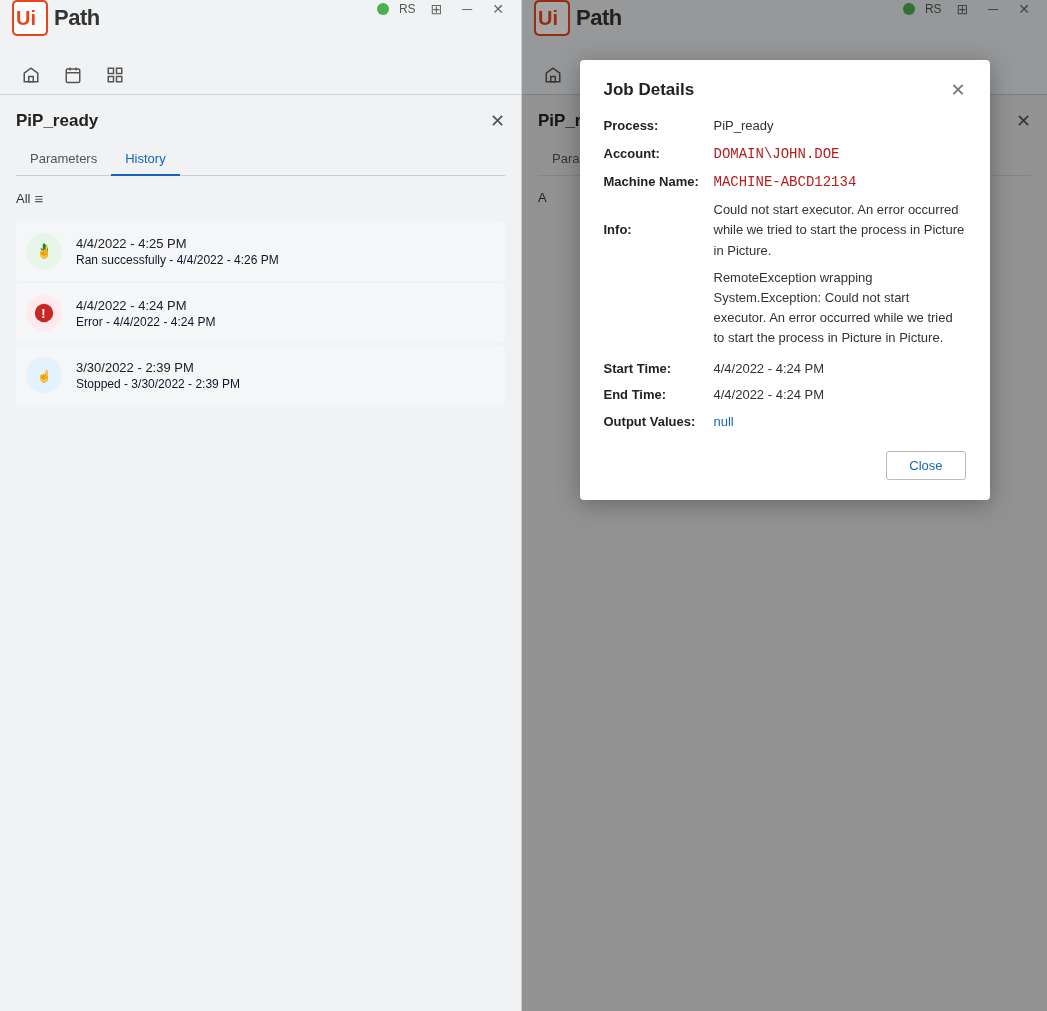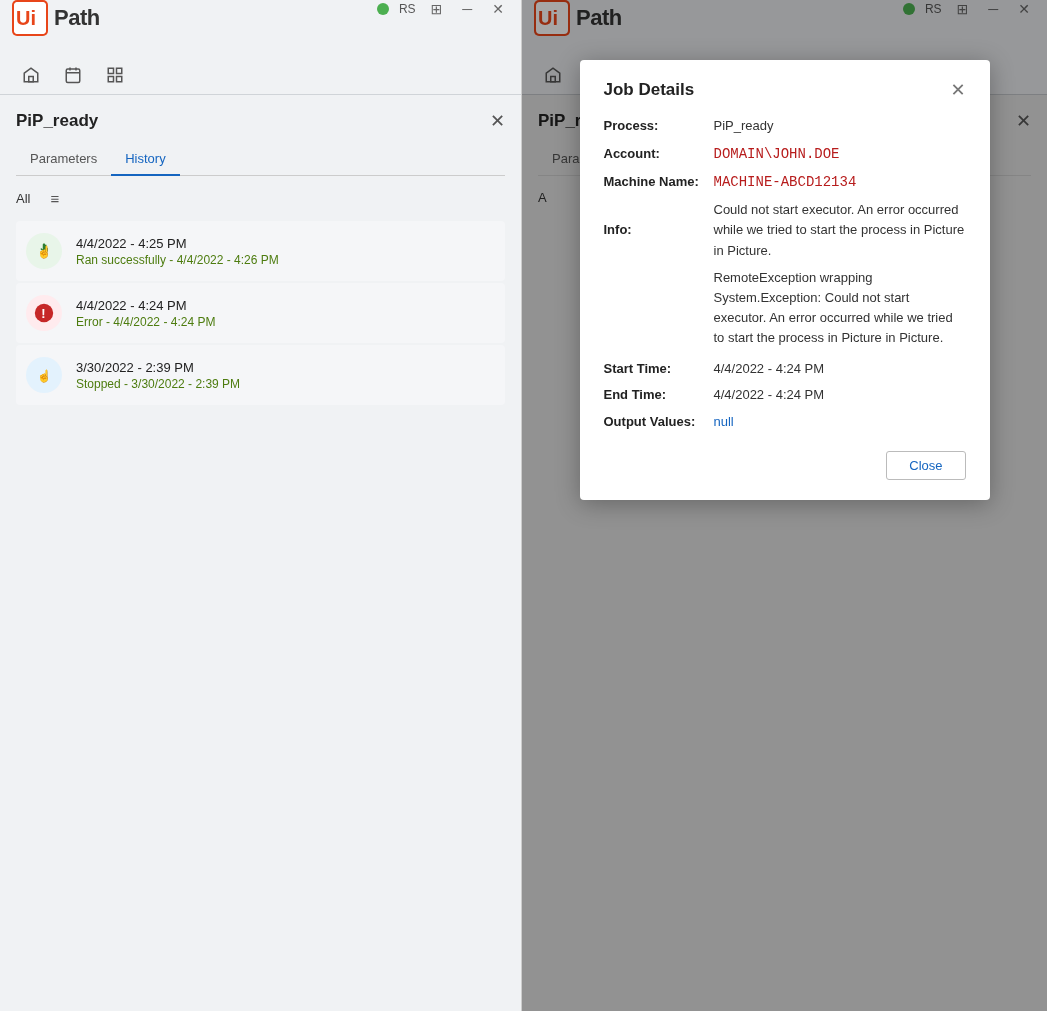--- a/index.html
+++ b/index.html
@@ -148,21 +148,21 @@
 
     .tab.active {
       color: #1565c0;
       border-bottom-color: #1565c0;
       font-weight: 500;
     }
 
     .filter-row {
       display: flex;
       align-items: center;
-      gap: 20px;
+      gap: 4px;
       margin-bottom: 14px;
     }
 
     .filter-label {
       font-size: 13px;
       color: #333;
     }
 
     .filter-icon {
       color: #555;
@@ -216,21 +216,21 @@
 
     .history-date {
       font-size: 13px;
       font-weight: 500;
       color: #222;
       margin-bottom: 2px;
     }
 
     .history-status {
       font-size: 12px;
-      color: #4d7c0f;
+      color: #0f172a;
     }
 
     
     .right-panel {
       width: 525px;
       height: 1011px;
       background: #e0e0e0;
       display: flex;
       flex-direction: column;
       flex-shrink: 0;

